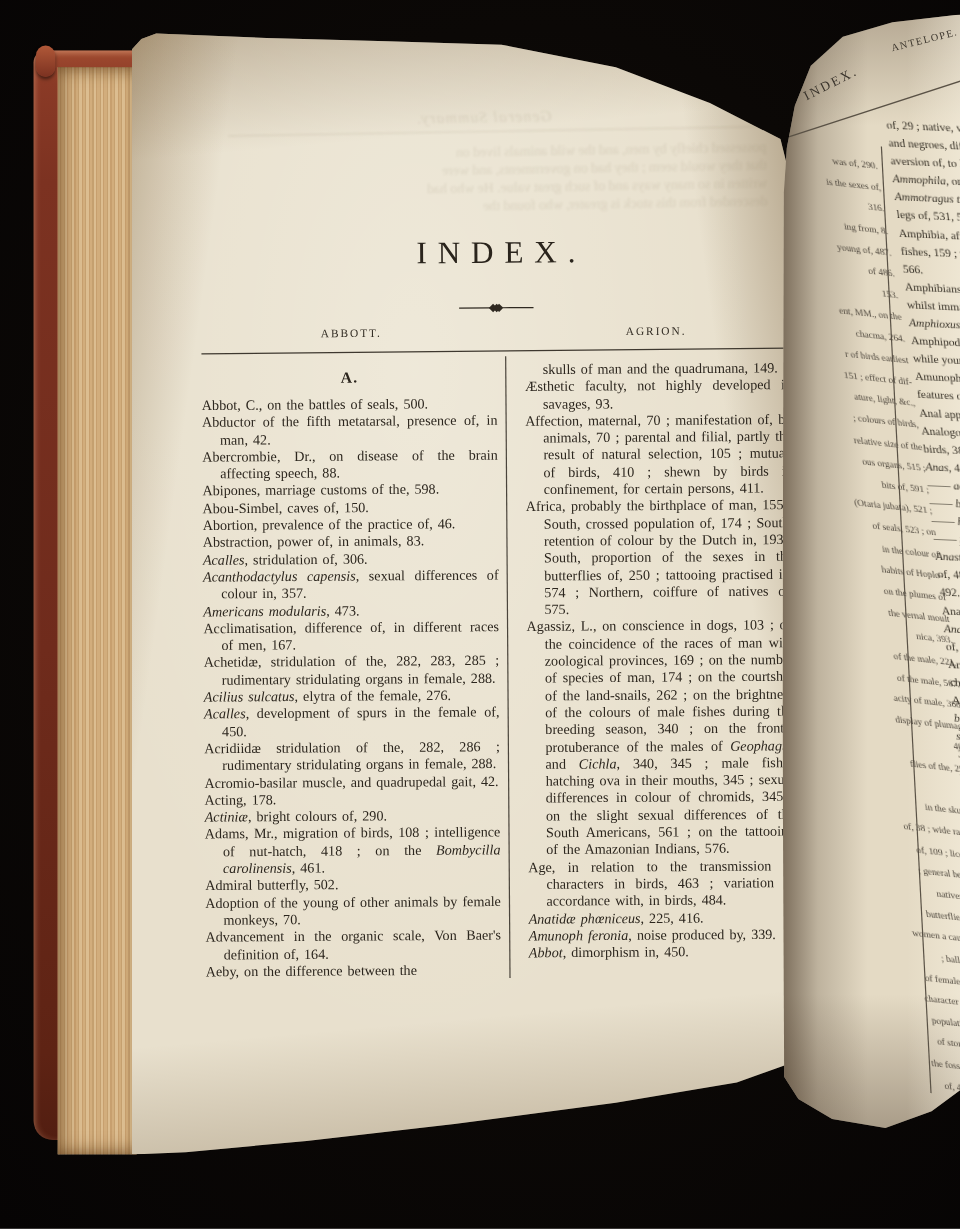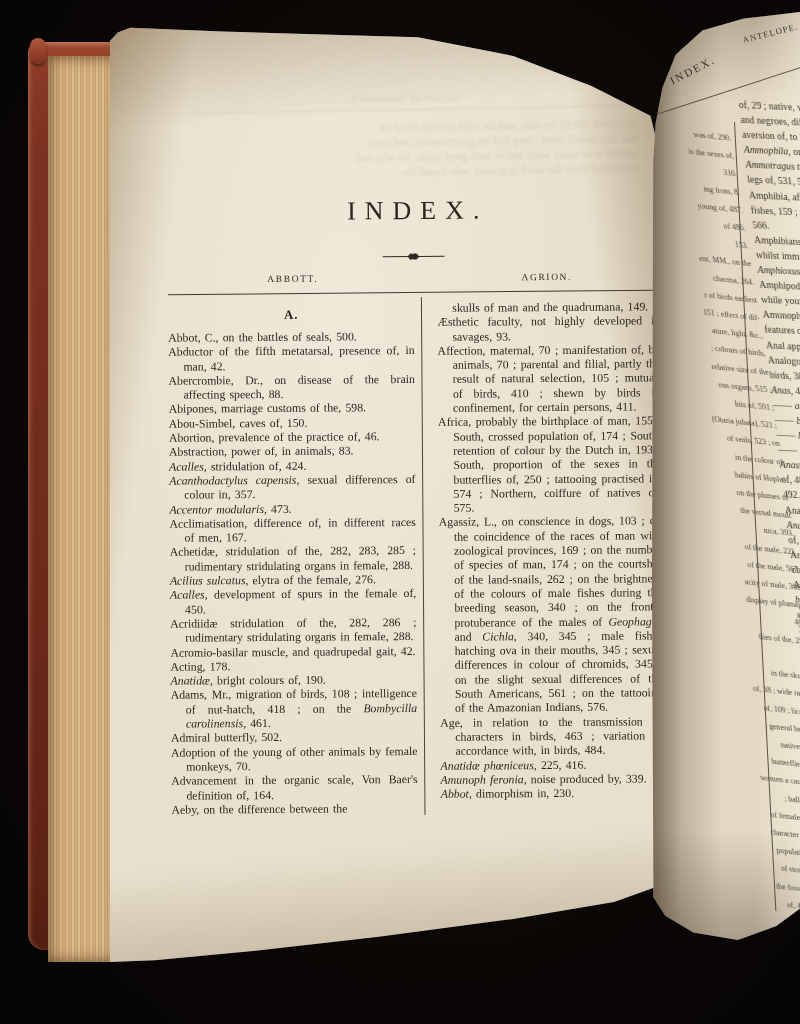--- a/index.html
+++ b/index.html
@@ -154,50 +154,50 @@
       <div class="col-left">
         <div class="section-heading">A.</div>
         <div class="entries">
             <div class="entry"><span>Abbot, C., on the battles of seals, 500.</span></div>
             <div class="entry"><span>Abductor of the fifth metatarsal, presence of, in man, 42.</span></div>
             <div class="entry"><span>Abercrombie, Dr., on disease of the brain affecting speech, 88.</span></div>
             <div class="entry"><span>Abipones, marriage customs of the, 598.</span></div>
             <div class="entry"><span>Abou-Simbel, caves of, 150.</span></div>
             <div class="entry"><span>Abortion, prevalence of the practice of, 46.</span></div>
             <div class="entry"><span>Abstraction, power of, in animals, 83.</span></div>
-            <div class="entry"><span class="it">Acalles</span><span>, stridulation of, 424.</span></div>
+            <div class="entry"><span class="it">Acalles</span><span>, stridulation of, 306.</span></div>
             <div class="entry"><span class="it">Acanthodactylus capensis</span><span>, sexual differences of colour in, 357.</span></div>
-            <div class="entry"><span class="it">Accentor modularis</span><span>, 473.</span></div>
+            <div class="entry"><span class="it">Americans modularis</span><span>, 473.</span></div>
             <div class="entry"><span>Acclimatisation, difference of, in different races of men, 167.</span></div>
             <div class="entry"><span>Achetidæ, stridulation of the, 282, 283, 285 ; rudimentary stridulating organs in female, 288.</span></div>
             <div class="entry"><span class="it">Acilius sulcatus</span><span>, elytra of the female, 276.</span></div>
             <div class="entry"><span class="it">Acalles</span><span>, development of spurs in the female of, 450.</span></div>
             <div class="entry"><span>Acridiidæ stridulation of the, 282, 286 ; rudimentary stridulating organs in female, 288.</span></div>
             <div class="entry"><span>Acromio-basilar muscle, and quadrupedal gait, 42.</span></div>
             <div class="entry"><span>Acting, 178.</span></div>
-            <div class="entry"><span class="it">Anatidæ</span><span>, bright colours of, 190.</span></div>
+            <div class="entry"><span class="it">Actiniæ</span><span>, bright colours of, 290.</span></div>
             <div class="entry"><span>Adams, Mr., migration of birds, 108 ; intelligence of nut-hatch, 418 ; on the </span><span class="it">Bombycilla carolinensis</span><span>, 461.</span></div>
             <div class="entry"><span>Admiral butterfly, 502.</span></div>
             <div class="entry"><span>Adoption of the young of other animals by female monkeys, 70.</span></div>
             <div class="entry"><span>Advancement in the organic scale, Von Baer's definition of, 164.</span></div>
             <div class="entry"><span>Aeby, on the difference between the</span></div>
           </div>
       </div>
       <div class="col-divider"></div>
       <div class="col-right">
         <div class="entries">
             <div class="entry cont"><span>skulls of man and the quadrumana, 149.</span></div>
             <div class="entry"><span>Æsthetic faculty, not highly developed in savages, 93.</span></div>
             <div class="entry"><span>Affection, maternal, 70 ; manifestation of, by animals, 70 ; parental and filial, partly the result of natural selection, 105 ; mutual, of birds, 410 ; shewn by birds in confinement, for certain persons, 411.</span></div>
             <div class="entry"><span>Africa, probably the birthplace of man, 155 ; South, crossed population of, 174 ; South, retention of colour by the Dutch in, 193 ; South, proportion of the sexes in the butterflies of, 250 ; tattooing practised in, 574 ; Northern, coiffure of natives of, 575.</span></div>
             <div class="entry"><span>Agassiz, L., on conscience in dogs, 103 ; on the coincidence of the races of man with zoological provinces, 169 ; on the number of species of man, 174 ; on the courtship of the land-snails, 262 ; on the brightness of the colours of male fishes during the breeding season, 340 ; on the frontal protuberance of the males of </span><span class="it">Geophagus</span><span> and </span><span class="it">Cichla</span><span>, 340, 345 ; male fishes hatching ova in their mouths, 345 ; sexual differences in colour of chromids, 345 ; on the slight sexual differences of the South Americans, 561 ; on the tattooing of the Amazonian Indians, 576.</span></div>
             <div class="entry"><span>Age, in relation to the transmission of characters in birds, 463 ; variation in accordance with, in birds, 484.</span></div>
             <div class="entry"><span class="it">Anatidæ phœniceus</span><span>, 225, 416.</span></div>
             <div class="entry"><span class="it">Amunoph feronia</span><span>, noise produced by, 339.</span></div>
-            <div class="entry"><span class="it">Abbot</span><span>, dimorphism in, 230.</span></div>
+            <div class="entry"><span class="it">Abbot</span><span>, dimorphism in, 450.</span></div>
           </div>
       </div>
     </div>
 
   </div>
 </div>
 
 <div class="next-page">
   <div class="shade"></div>
   <span class="np-index">INDEX.</span>

